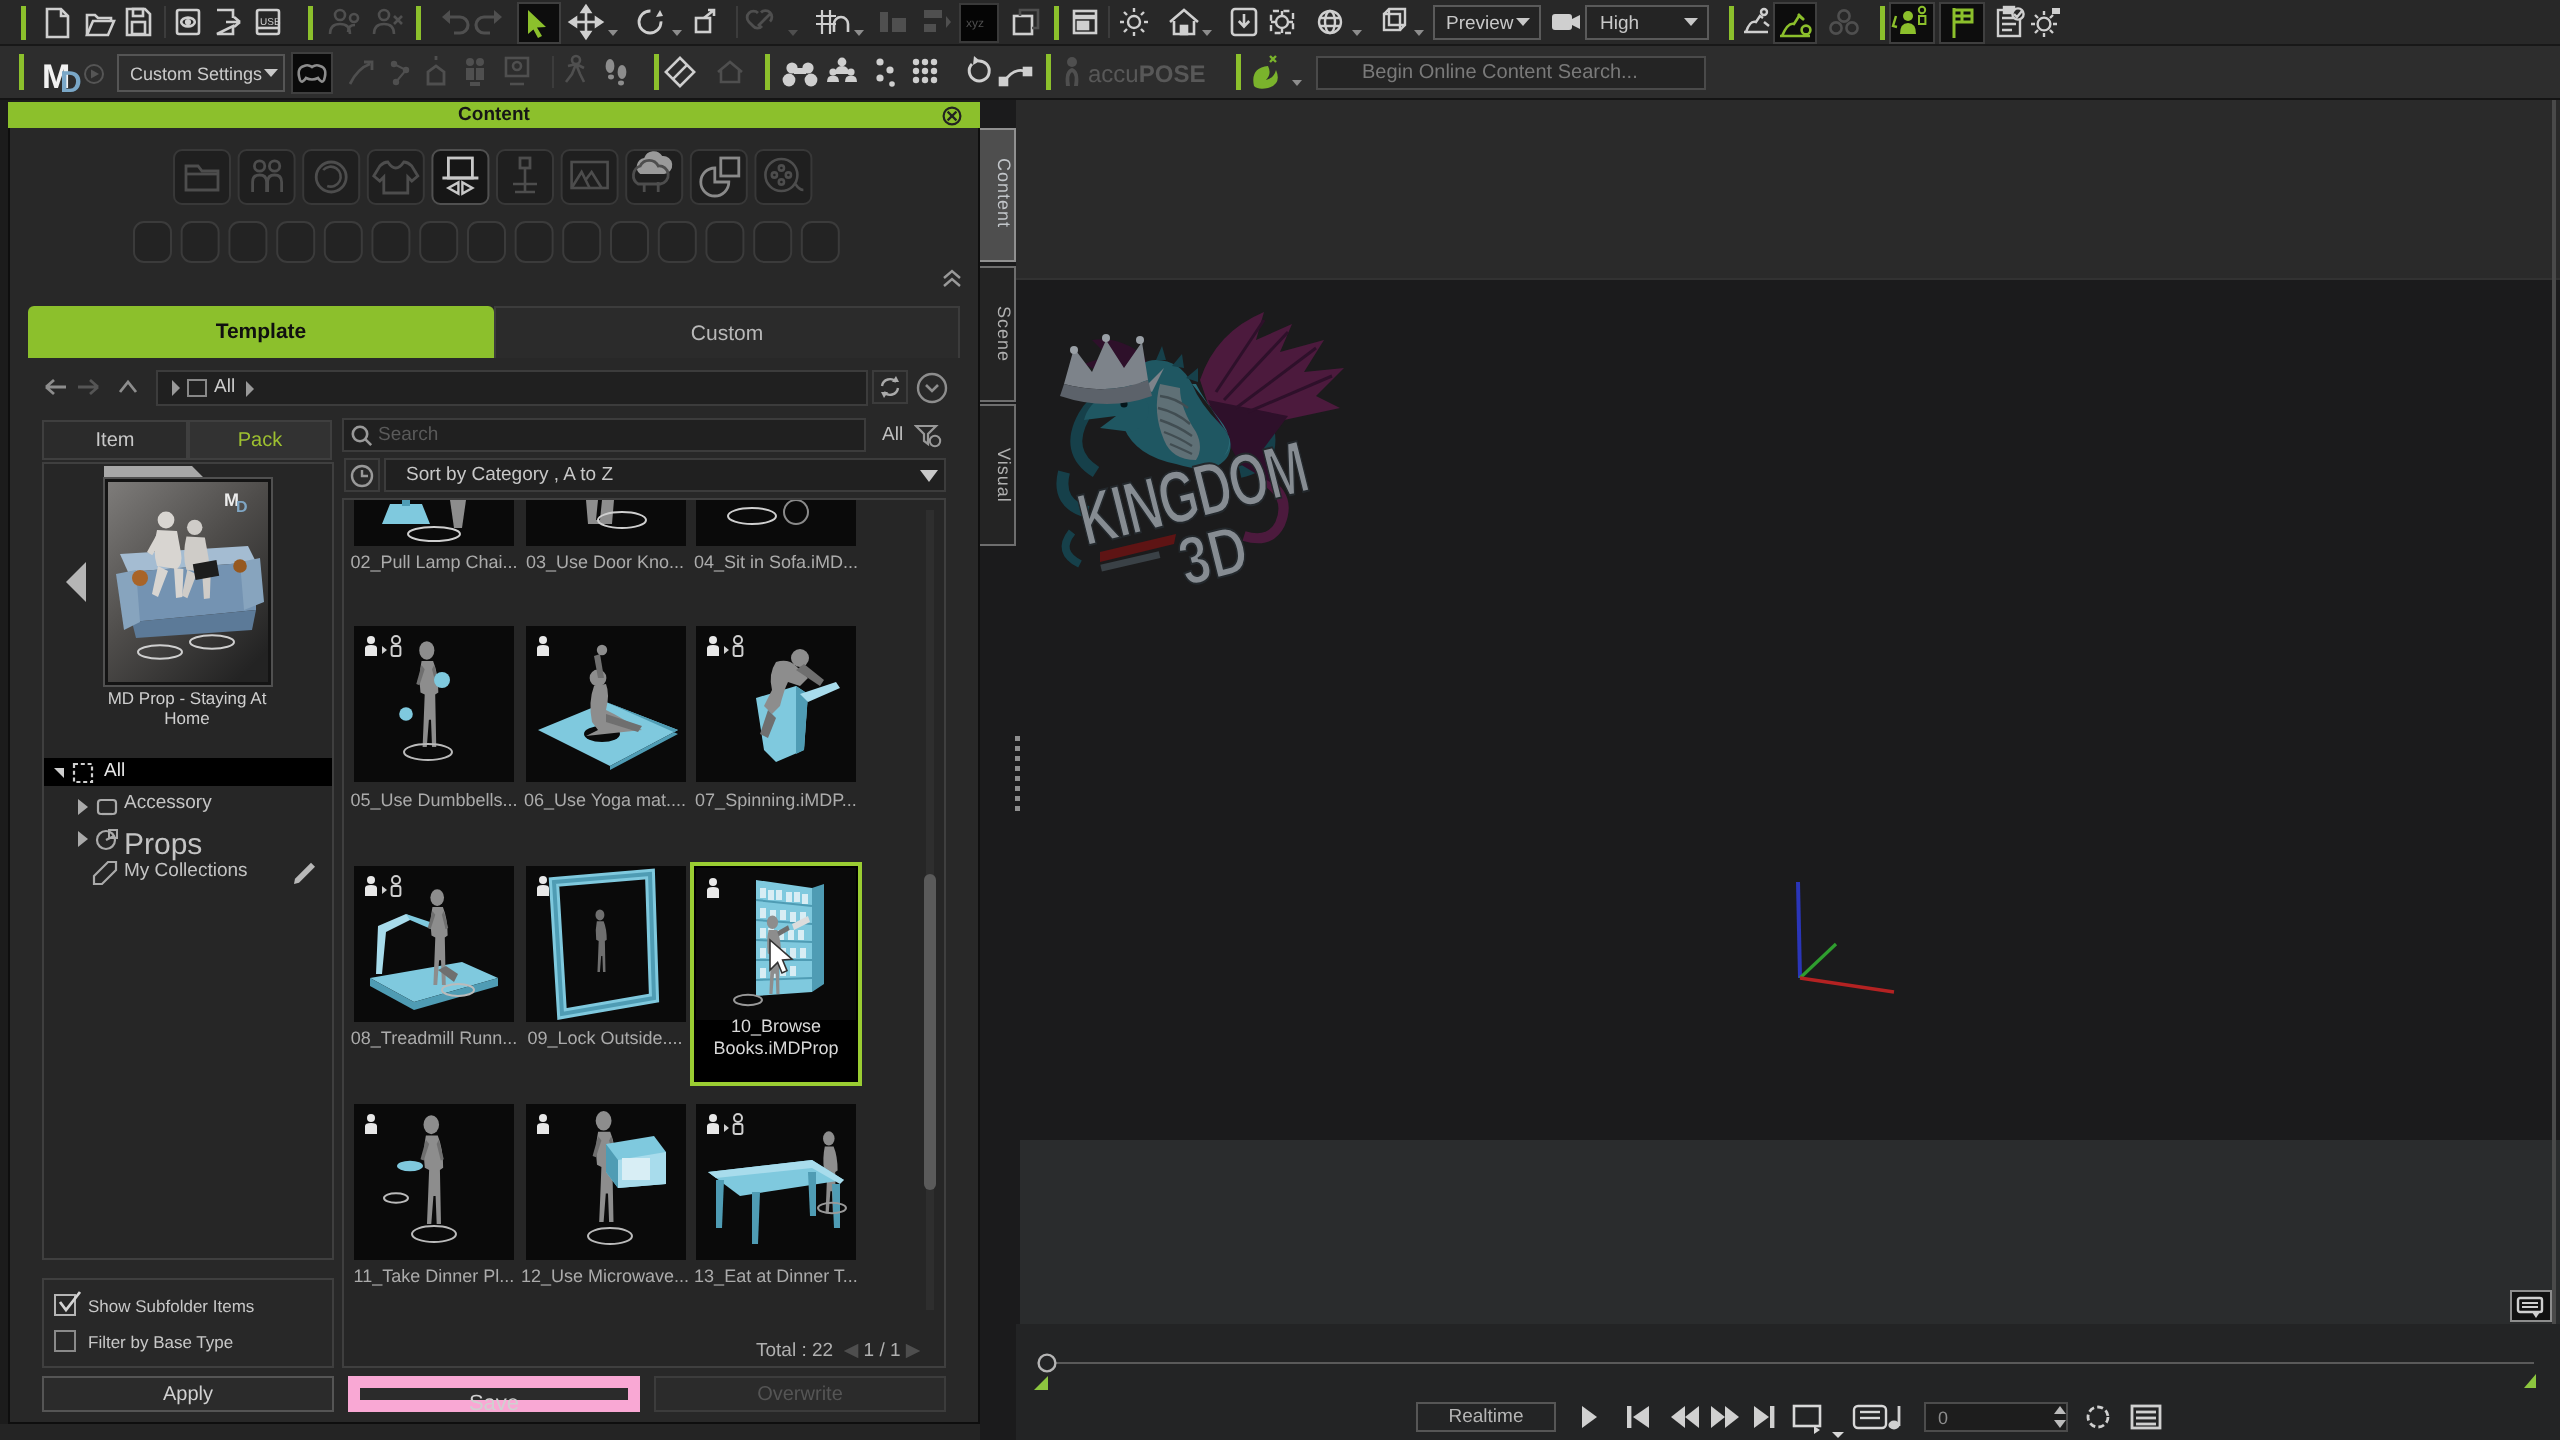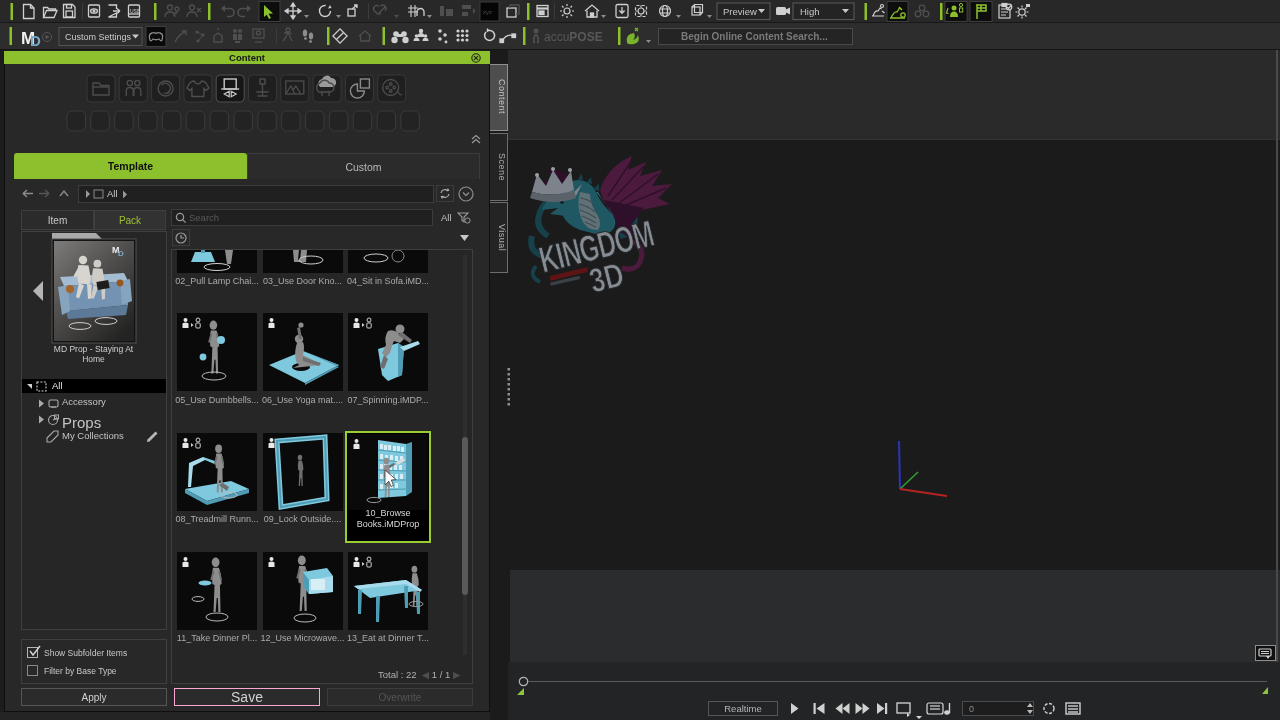--- a/index.html
+++ b/index.html
@@ -322,21 +322,21 @@
 <rect x="618" y="27" width="2.5" height="18" fill="#8cc02c"></rect>
 <path d="M627 43 q-2 -9 7 -10 q2 4 -1 7 q4 -1 5 -5 q3 7 -4 9 q-5 1 -7 -1z" fill="#7ab32c"></path>
 <path d="M635 31 l3 -3 m0 3 l-3 -3" stroke="#7ab32c" stroke-width="1.2"></path>
 <path d="M646 40 l5 0 -2.5 3z" fill="#8d8d8d"></path>
 <g fill="none" stroke="#8d8d8d" stroke-width="1.3">
         <circle cx="668" cy="35" r="3.5"></circle>
         <line x1="670.5" y1="37.5" x2="673.5" y2="40.5"></line>
       </g>
 </svg>
 
-<div class="abs" style="left:658px;top:28px;width:195px;height:17px;background:#242424;border:1px solid #4a4a4a;color:#7a7a7a;font-size:10px;line-height:15px;padding-left:22px;font-weight:bold;">Begin Online Content Search...</div>
+<div class="abs" style="left:658px;top:28px;width:195px;height:17px;background:#242424;border:1px solid #4a4a4a;color:#7a7a7a;font-size:10px;line-height:15px;padding-left:22px;">Begin Online Content Search...</div>
 
 <div class="abs" style="left:490px;top:50px;width:790px;height:670px;background:#1b1b1c;"></div>
 <div class="abs" style="left:510px;top:570px;width:770px;height:92px;background:#2a2c2d;"></div>
 <div class="abs" style="left:508px;top:50px;width:772px;height:90px;background:#2a2a2a;border-bottom:1px solid #323232;"></div>
 
 <svg class="abs" style="left:520px;top:148px;" width="170" height="155" viewBox="0 0 170 155">
 <g fill="none" stroke="#16404a" stroke-width="6">
         <path d="M28 88 q-16 -10 -6 -28 q8 -14 26 -14"></path>
         <path d="M24 108 q-16 -4 -12 -20"></path>
         <path d="M100 88 q18 -4 14 -22"></path>
@@ -607,20 +607,21 @@
 <svg class="abs" style="left:457px;top:211px;" width="14" height="14">
       <path d="M1 2 h10 l-4 4 v5 l-2 -1.5 v-3.5z" fill="none" stroke="#999" stroke-width="1.1"></path>
       <circle cx="10.5" cy="9.5" r="2.6" fill="none" stroke="#999" stroke-width="1"></circle>
     </svg>
 
 <div class="abs" style="left:172px;top:229px;width:18px;height:17px;border:1px solid #3c3c3c;"></div>
 <svg class="abs" style="left:175px;top:232px;" width="12" height="12">
       <circle cx="6" cy="6" r="5" fill="none" stroke="#999" stroke-width="1.2"></circle>
       <path d="M6 3 v3 h3" fill="none" stroke="#999" stroke-width="1.2"></path>
     </svg>
+<div class="abs" style="left:192px;top:229px;width:281px;height:17px;background:#202020;border:1px solid #3c3c3c;color:#c8c8c8;font-size:9.5px;line-height:16px;padding-left:10px;">Sort by Category , A to Z</div>
 <svg class="abs" style="left:460px;top:235px;" width="10" height="7">
       <path d="M0 0 h9 l-4.5 6z" fill="#c8c8c8"></path>
     </svg>
 
 <div class="abs grp" style="left:21px;top:231px;width:146px;height:399px;background:#262626;"></div>
 
 <svg class="abs" style="left:50px;top:231px;" width="88" height="115">
 <path d="M2 10 v-8 h44 l6 6 h-8z" fill="#a8a8a8"></path>
 <rect x="2" y="8" width="84" height="104" fill="#141414" stroke="#505050" stroke-width="1"></rect>
 <defs>
@@ -924,16 +925,16 @@
           <path d="M9 5 l2.5 2 -2.5 2z" fill="#cfcfcf"></path>
           <circle cx="16" cy="2" r="2" fill="none" stroke="#cfcfcf" stroke-width="1"></circle>
           <rect x="13.8" y="5" width="4.4" height="5" rx="1" fill="none" stroke="#cfcfcf" stroke-width="1"></rect>
         </g>
       </svg></div>
 <div class="abs lab" style="left:345px;top:633px;">13_Eat at Dinner T...</div>
 
 <div class="abs" style="left:378px;top:669px;width:95px;color:#b0b0b0;font-size:9.5px;letter-spacing:0;">Total : 22&nbsp;&nbsp;<span class="dim">◀</span>&nbsp;1&nbsp;/&nbsp;1&nbsp;<span class="dim">▶</span></div>
 
 <div class="abs" style="left:21px;top:688px;width:146px;height:18px;background:#2b2b2b;border:1px solid #555;color:#d0d0d0;font-size:10px;text-align:center;line-height:17px;">Apply</div>
-<div class="abs" style="left:174px;top:688px;width:146px;height:18px;background:#2b2b2b;border:1px solid #f9a8d4;color:#d0d0d0;font-size:14px;text-align:center;line-height:17px;">Save</div>
+<div class="abs" style="left:174px;top:688px;width:146px;height:18px;background:#2b2b2b;border:6px solid #f9a8d4;color:#d0d0d0;font-size:11px;text-align:center;line-height:17px;">Save</div>
 <div class="abs" style="left:327px;top:688px;width:146px;height:18px;background:#2b2b2b;border:1px solid #3c3c3c;color:#555;font-size:10px;text-align:center;line-height:17px;">Overwrite</div>
 
 </div>
 
 </body></html>

